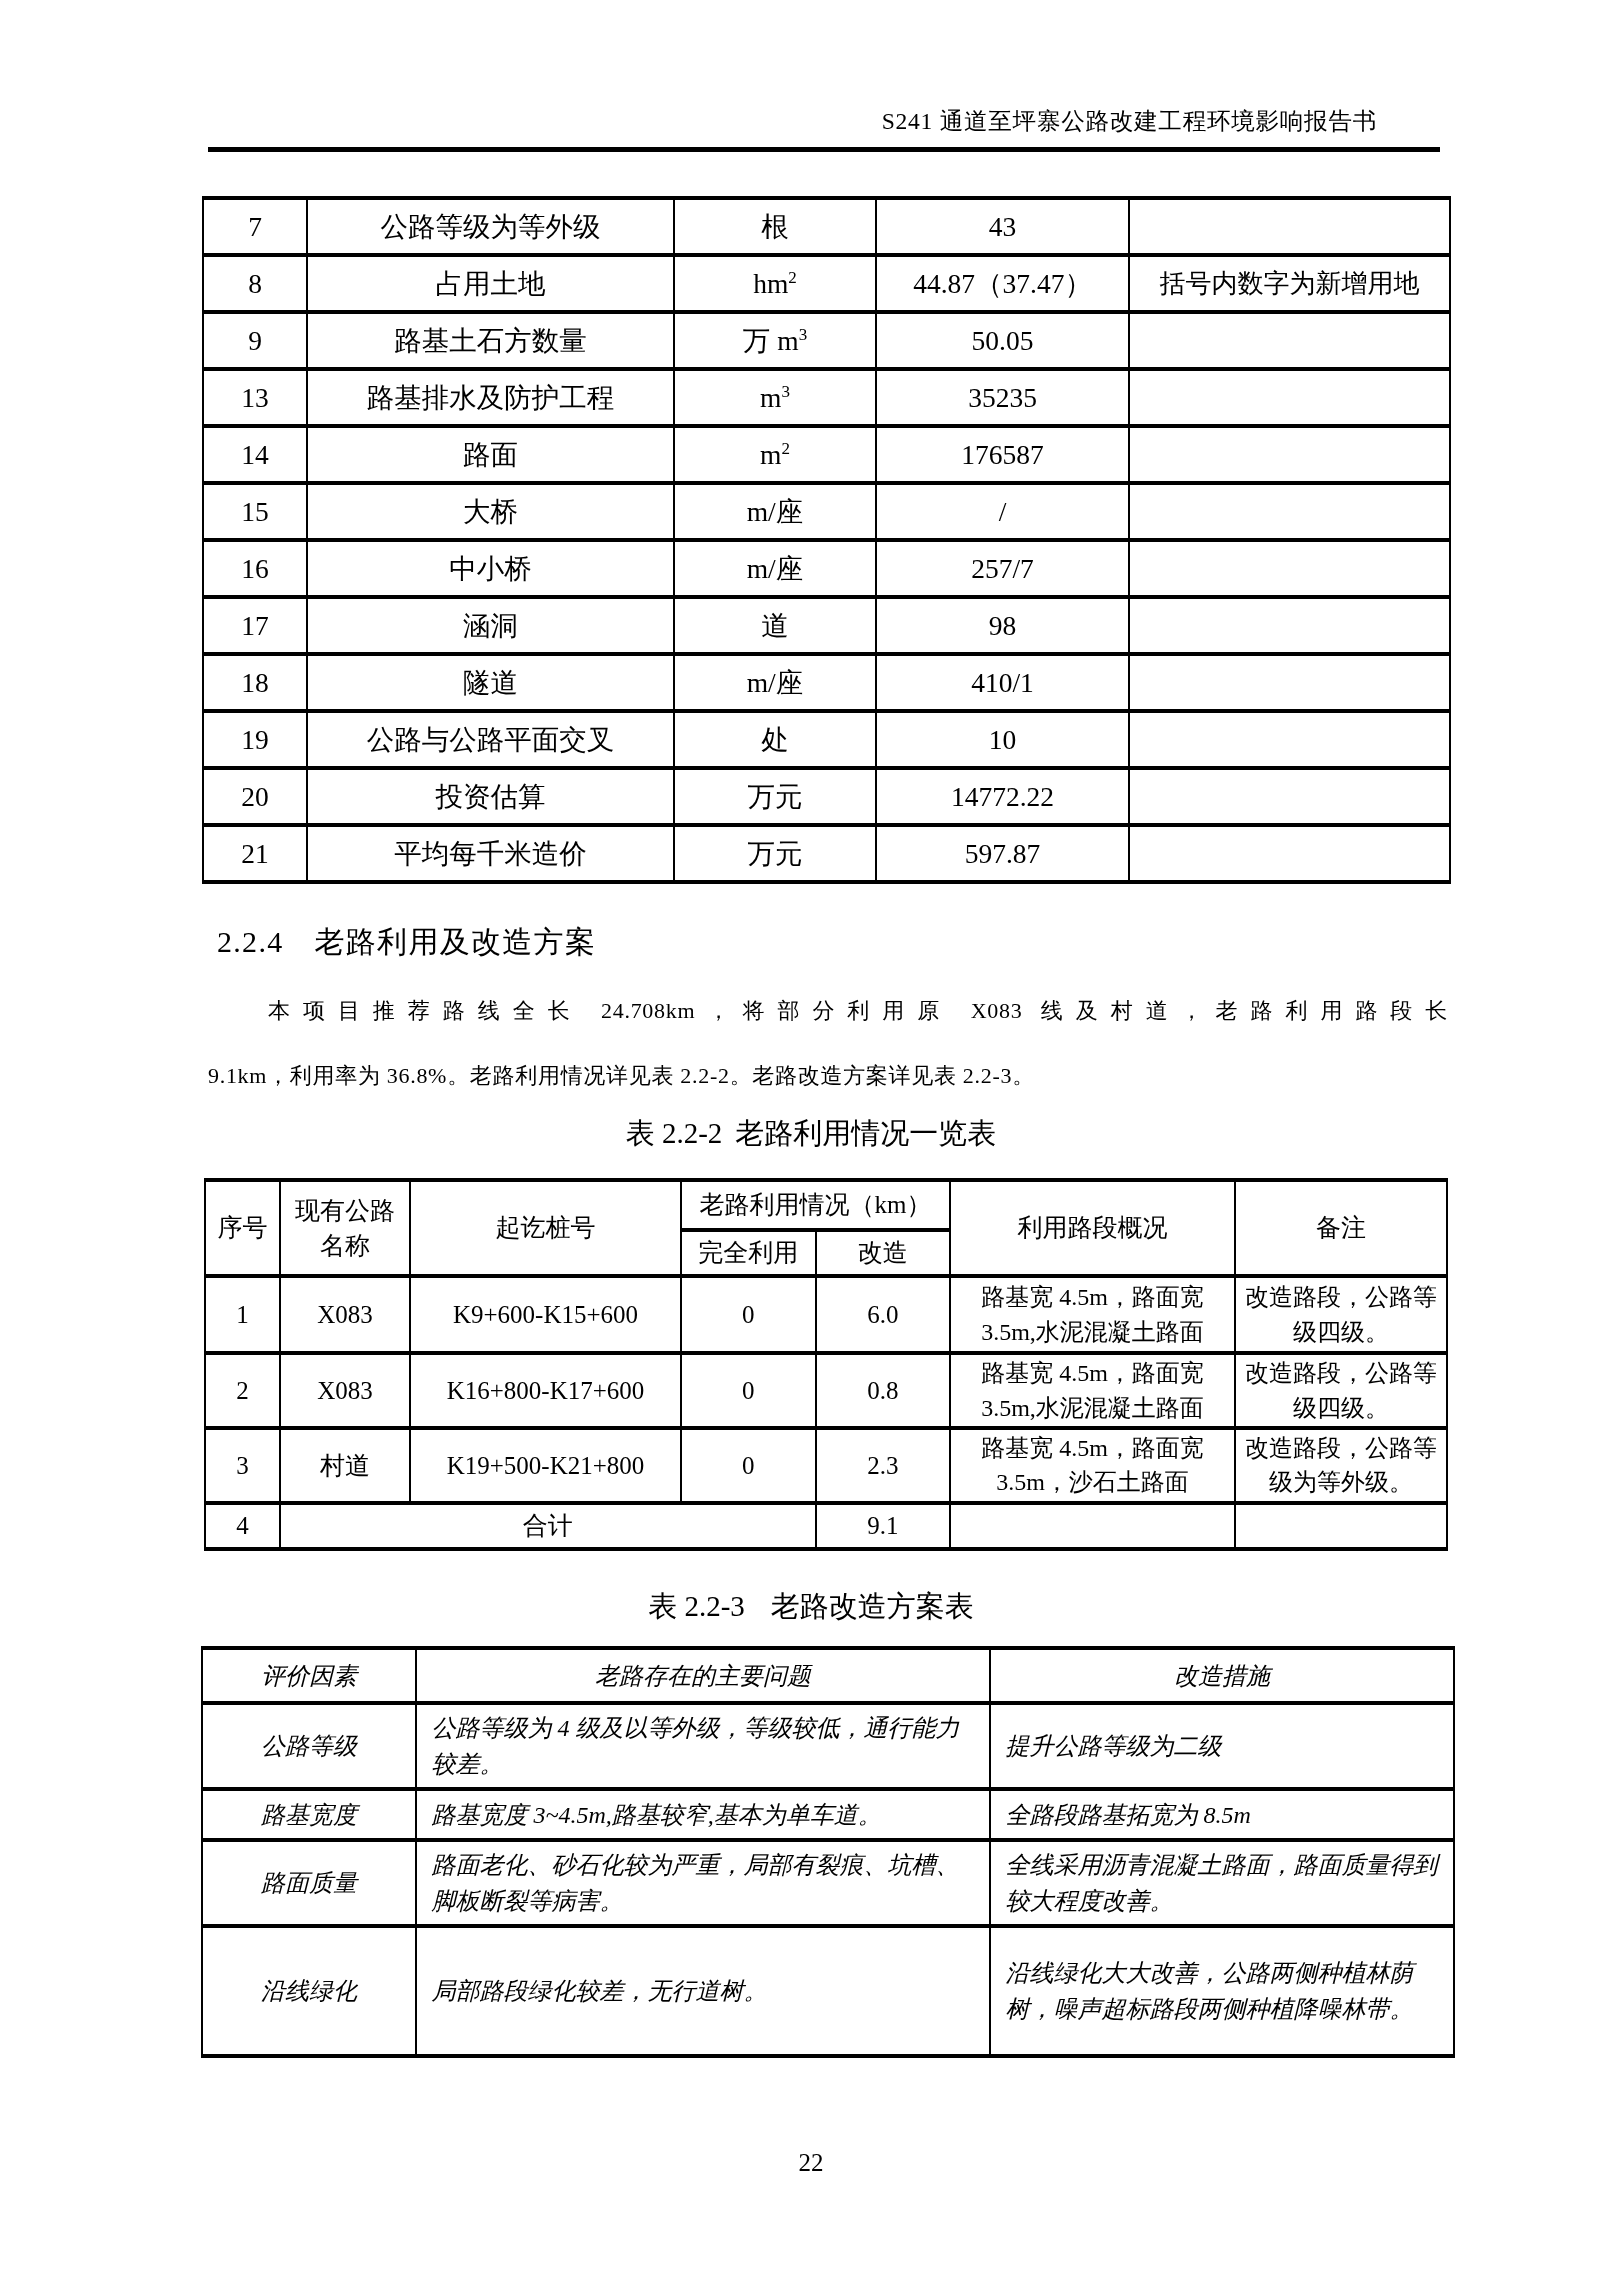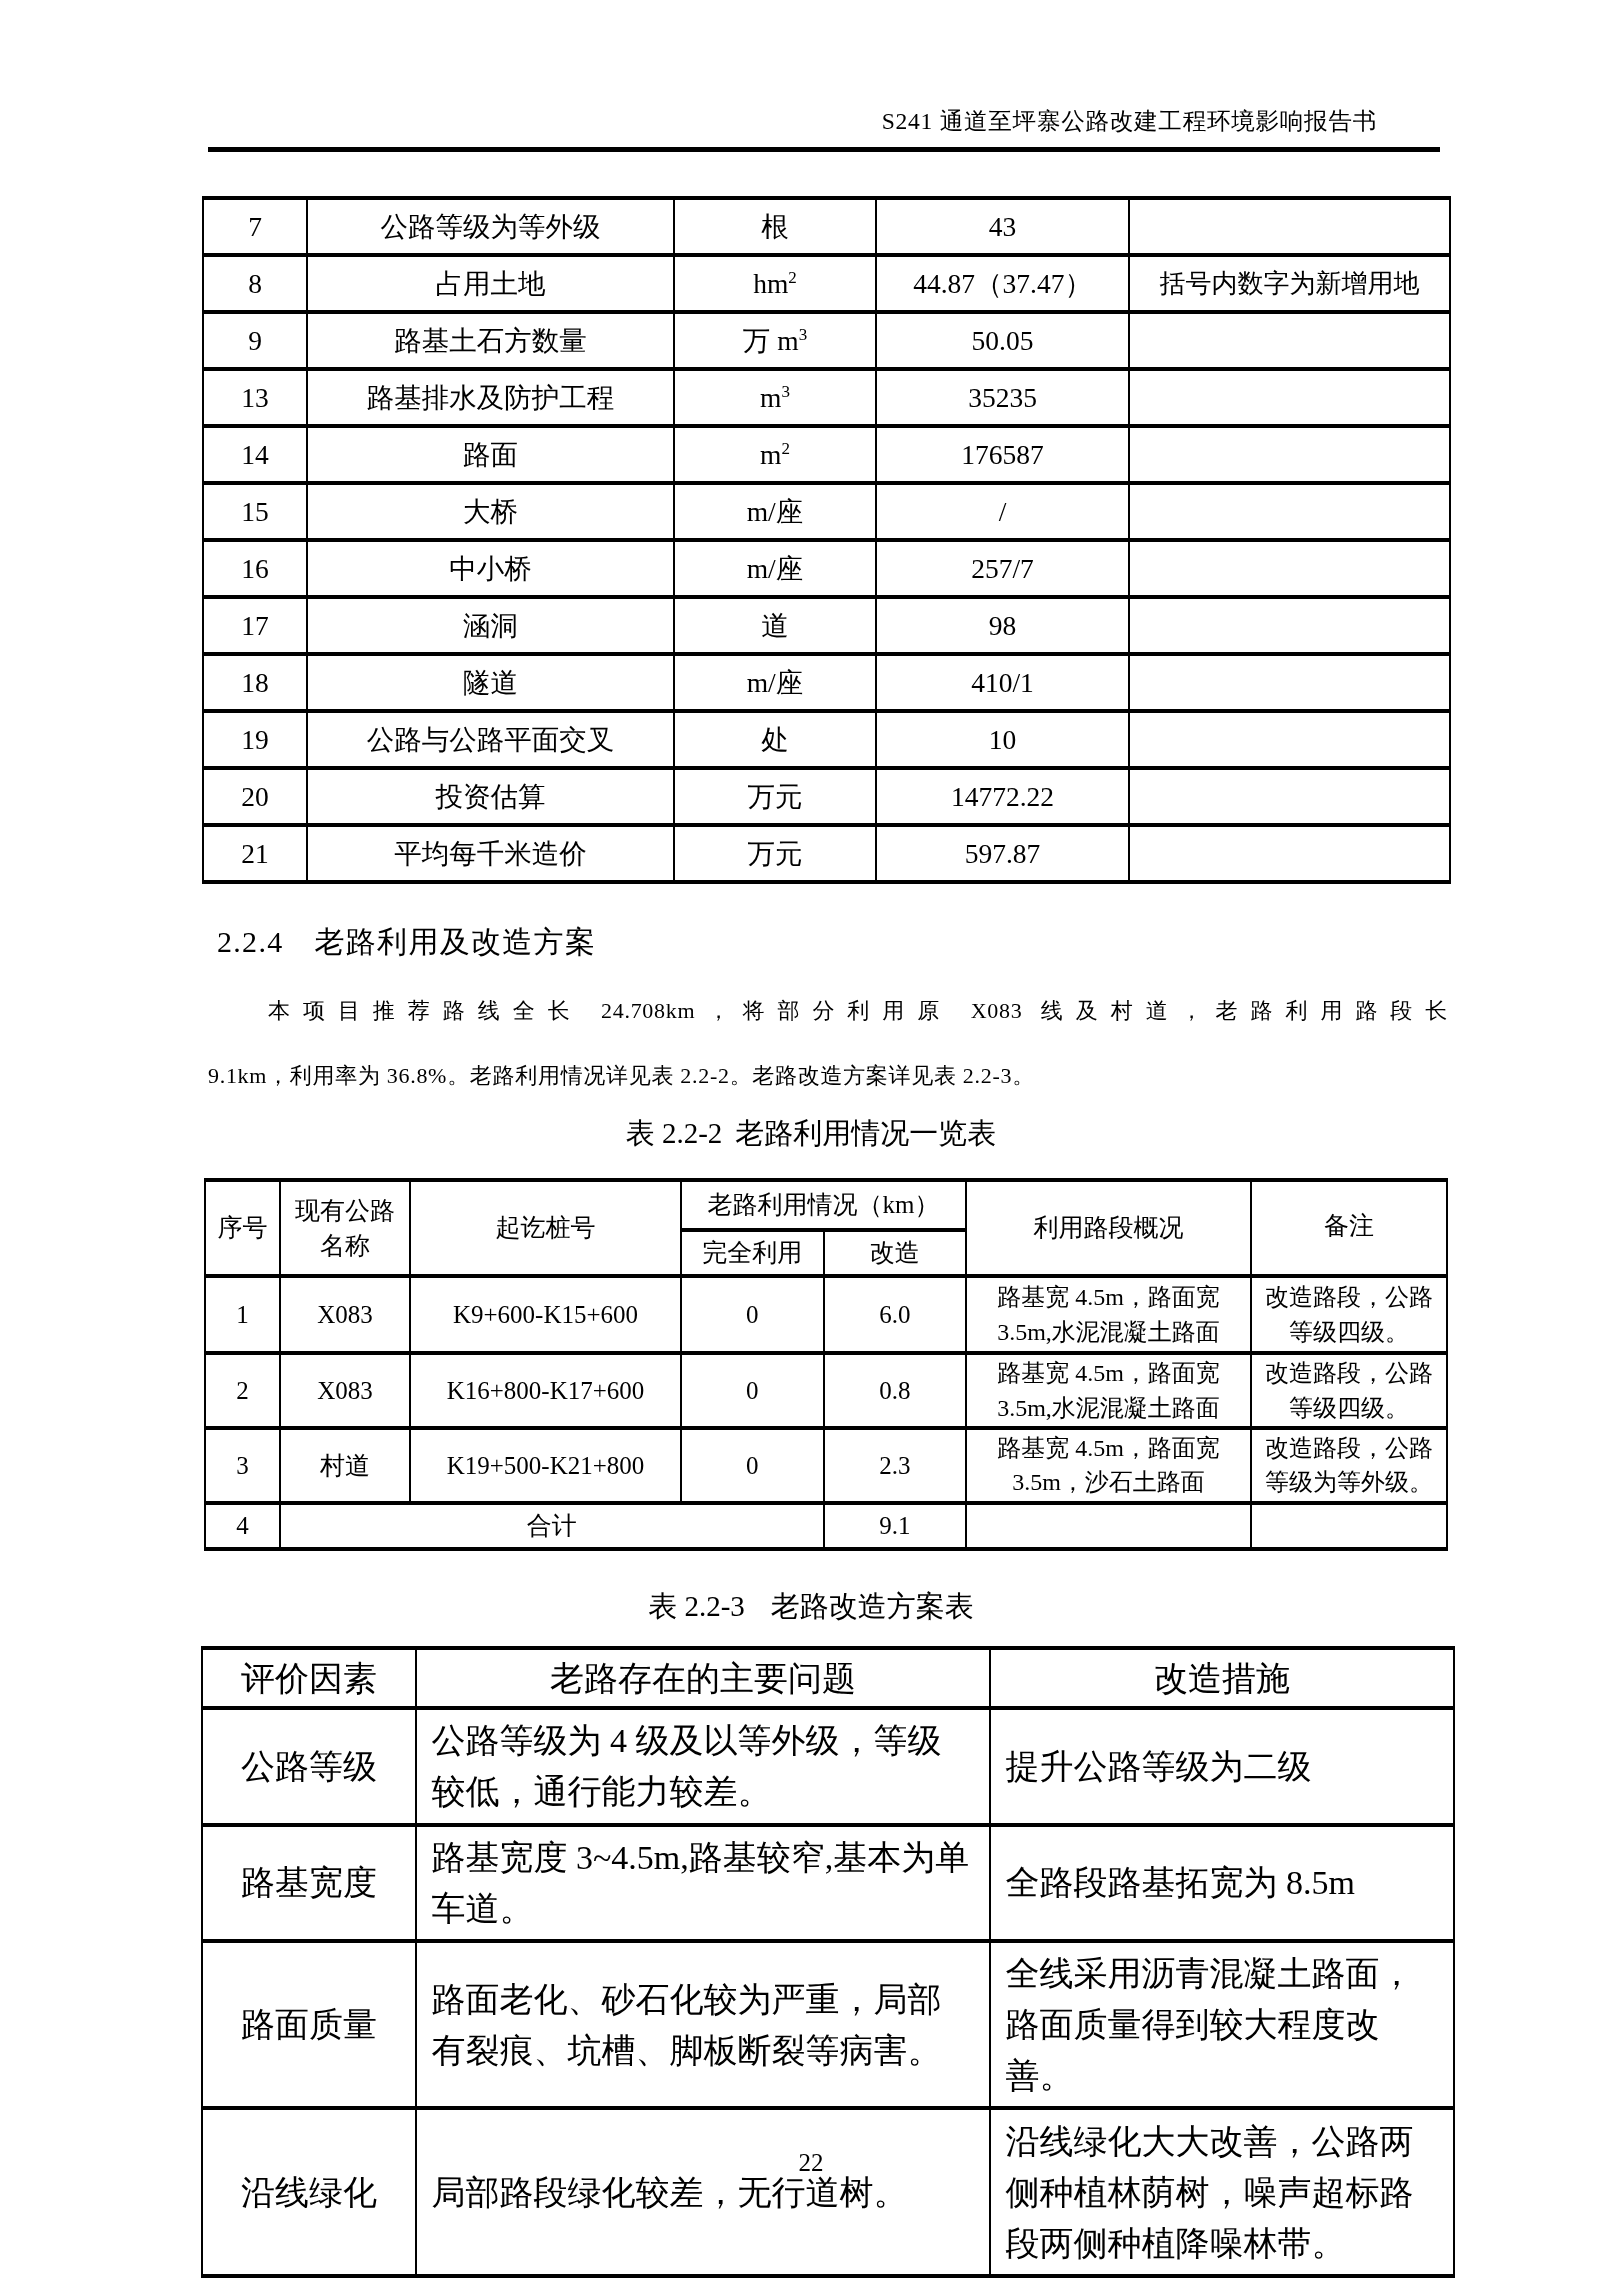--- a/index.html
+++ b/index.html
@@ -54,24 +54,24 @@
   }
   .cap22{top:1114px;} .cap23{top:1587px;}
   .cap .gap-sm{margin-right:13px;} .cap .gap-lg{margin-right:26px;}
   
   .t22{position:absolute;top:1178px;left:204px;width:1244px;font-size:25px;line-height:1.42;}
   .t22 .hA{height:50px;} .t22 .hB{height:46px;}
   .t22 .dr1{height:77px;} .t22 .dr2{height:75px;} .t22 .dr3{height:71px;}
   .t22 .trt{height:46px;}
   .t22 .k0{width:75px;} .t22 .k1{width:130px;} .t22 .k2{width:271px;}
   .t22 .k3{width:152px;} .t22 .k4{width:134px;} .t22 .k5{width:285px;}
-  .t22 .k6{width:196px;font-family:Liberation Mono, monospace;}
+  .t22 .k6{width:212px;}
   .t22 .small{font-size:24px;padding:1.3px 3.9px;}
   
-  .t23{position:absolute;top:1646px;left:201px;width:1252px;font-size:34px;line-height:1.5;}
+  .t23{position:absolute;top:1646px;left:201px;width:1252px;font-size:24px;line-height:1.5;font-style:italic;}
   .t23 .hr{height:55px;}
   .t23 .rh1{height:84px;} .t23 .rh2{height:50px;}
   .t23 .rh3{height:71px;} .t23 .rh4{height:130px;}
   .t23 .f0{width:214px;} .t23 .f1{width:574px;} .t23 .f2{width:464px;}
   .t23 .txt{text-align:left;padding:5.2px 14.4px;}
   
   .pageno{
     position:absolute;top:2149px;left:0;width:1622px;
     text-align:center;font-size:25px;
   }

